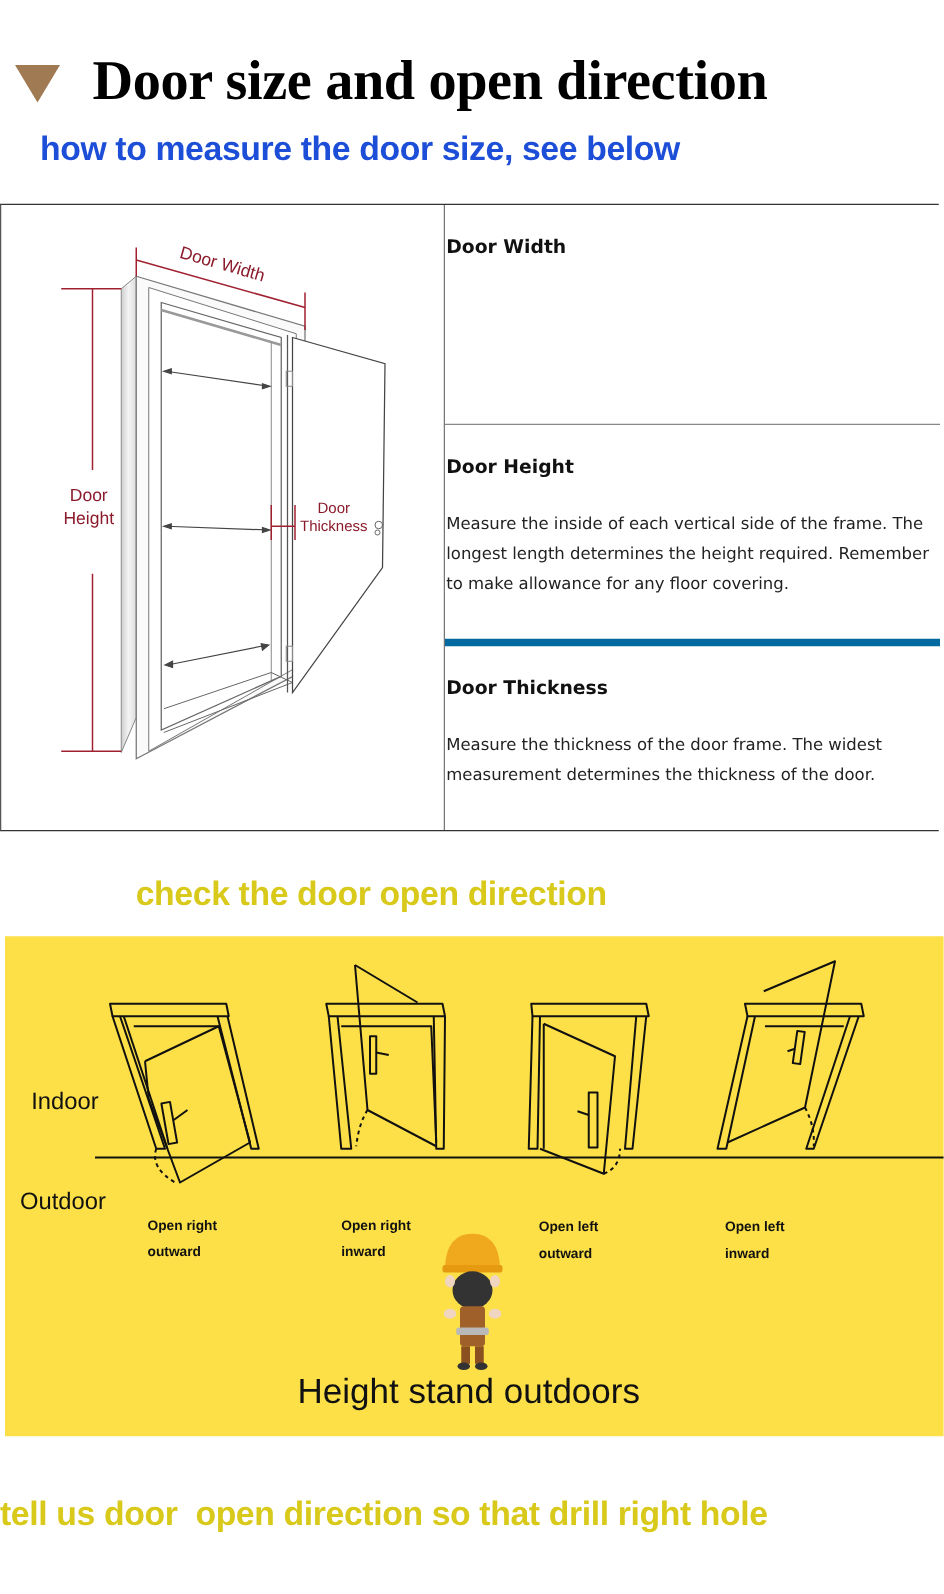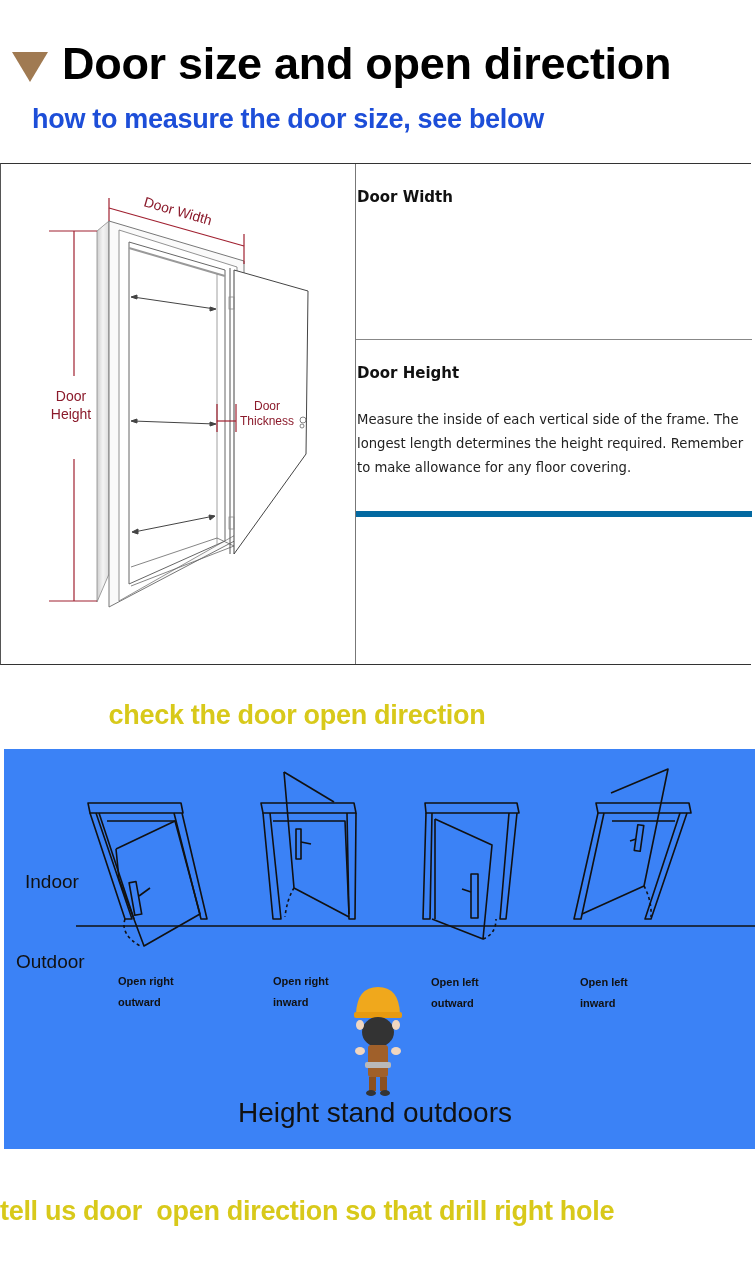--- a/index.html
+++ b/index.html
@@ -3,39 +3,39 @@
 <meta charset="utf-8">
 <style>
   * { box-sizing: border-box; margin: 0; padding: 0; }
   html, body { width: 755px; height: 1275px; background: #ffffff; overflow: hidden; }
   body { position: relative; font-family: "DejaVu Sans", sans-serif; color: #111; }
 
   .header { position: absolute; left: 0; top: 30px; width: 755px; height: 70px; }
   .tri { position: absolute; left: 12px; top: 22px; width: 0; height: 0;
          border-left: 18px solid transparent; border-right: 18px solid transparent;
          border-top: 30px solid #a07a52; }
-  .title { position: absolute; left: 62px; top: 8px; font-family: Liberation Sans, sans-serif;
+  .title { position: absolute; left: 74px; top: 8px; font-family: Liberation Serif, serif;
            font-weight: bold; font-size: 45px; letter-spacing: -0.3px; color: #000; white-space: nowrap; }
   .subtitle { position: absolute; left: 32px; top: 104px; font-family: "Liberation Sans", sans-serif;
               font-weight: bold; font-size: 27px; color: #1d4ed8; white-space: nowrap; letter-spacing: -0.3px; }
 
   .measure-table { position: absolute; left: 0; top: 163px; width: 751px; height: 502px;
                    border-top: 1.5px solid #333; border-bottom: 1.5px solid #333; border-left: 1px solid #555; }
   .diagram-cell { position: absolute; left: 0; top: 0; width: 355px; height: 100%; border-right: 1px solid #777; }
   .text-col { position: absolute; left: 355px; top: 0; width: 396px; height: 100%; }
   .text-row { position: absolute; left: 0; width: 396px; padding-left: 1px; }
   .text-row.r1 { top: 0; height: 176px; border-bottom: 1px solid #888; }
   .text-row.r2 { top: 176px; height: 177px; border-bottom: 6px solid #0369a1; }
   .text-row.r3 { top: 353px; height: 149px; }
   .row-title { position: absolute; top: 24px; left: 1px; font-weight: bold; font-size: 15px; color: #111; }
   .row-body { position: absolute; top: 68px; left: 1px; font-size: 13.2px; line-height: 24px; color: #222; width: 392px; }
 
   .dir-heading { position: absolute; left: 0; width: 634px; top: 700px; text-align: center; padding-right: 40px;
                  font-family: "Liberation Sans", sans-serif; font-weight: bold; font-size: 27px; color: #d8c91a; letter-spacing: -0.3px; }
-  .dir-panel { position: absolute; left: 4px; top: 749px; width: 751px; height: 400px; background: #3b82f6; }
+  .dir-panel { position: absolute; left: 4px; top: 749px; width: 751px; height: 400px; background: #fde047; }
   .lbl { position: absolute; font-family: "Liberation Sans", sans-serif; color: #111; white-space: nowrap; }
   .lbl.side { font-size: 19px; }
   .lbl.door { font-size: 11px; line-height: 21px; font-weight: bold; }
   .lbl.people { font-size: 28px; }
 
   .footer { position: absolute; left: 0; top: 1196px; width: 755px; 
             font-family: "Liberation Sans", sans-serif; font-weight: bold; font-size: 27px; color: #d8c91a; letter-spacing: -0.3px; white-space: pre; }
   svg { position: absolute; overflow: visible; }
 </style>
 </head>
@@ -111,20 +111,24 @@
     </svg>
   </div>
 
   <div class="text-col">
     <div class="text-row r1">
       <div class="row-title">Door Width</div>
     </div>
     <div class="text-row r2">
       <div class="row-title">Door Height</div>
       <div class="row-body">Measure the inside of each vertical side of the frame. The longest length determines the height required. Remember to make allowance for any floor covering.</div>
+    </div>
+    <div class="text-row r3">
+      <div class="row-title">Door Thickness</div>
+      <div class="row-body">Measure the thickness of the door frame. The widest measurement determines the thickness of the door.</div>
     </div>
   </div>
 </div>
 
 <div class="dir-heading">check the door open direction</div>
 
 <div class="dir-panel">
   <svg width="751" height="400" viewBox="0 0 751 400" style="left:0;top:0;">
     <g stroke="#111" stroke-width="1.6" fill="none" stroke-linejoin="round">
 

